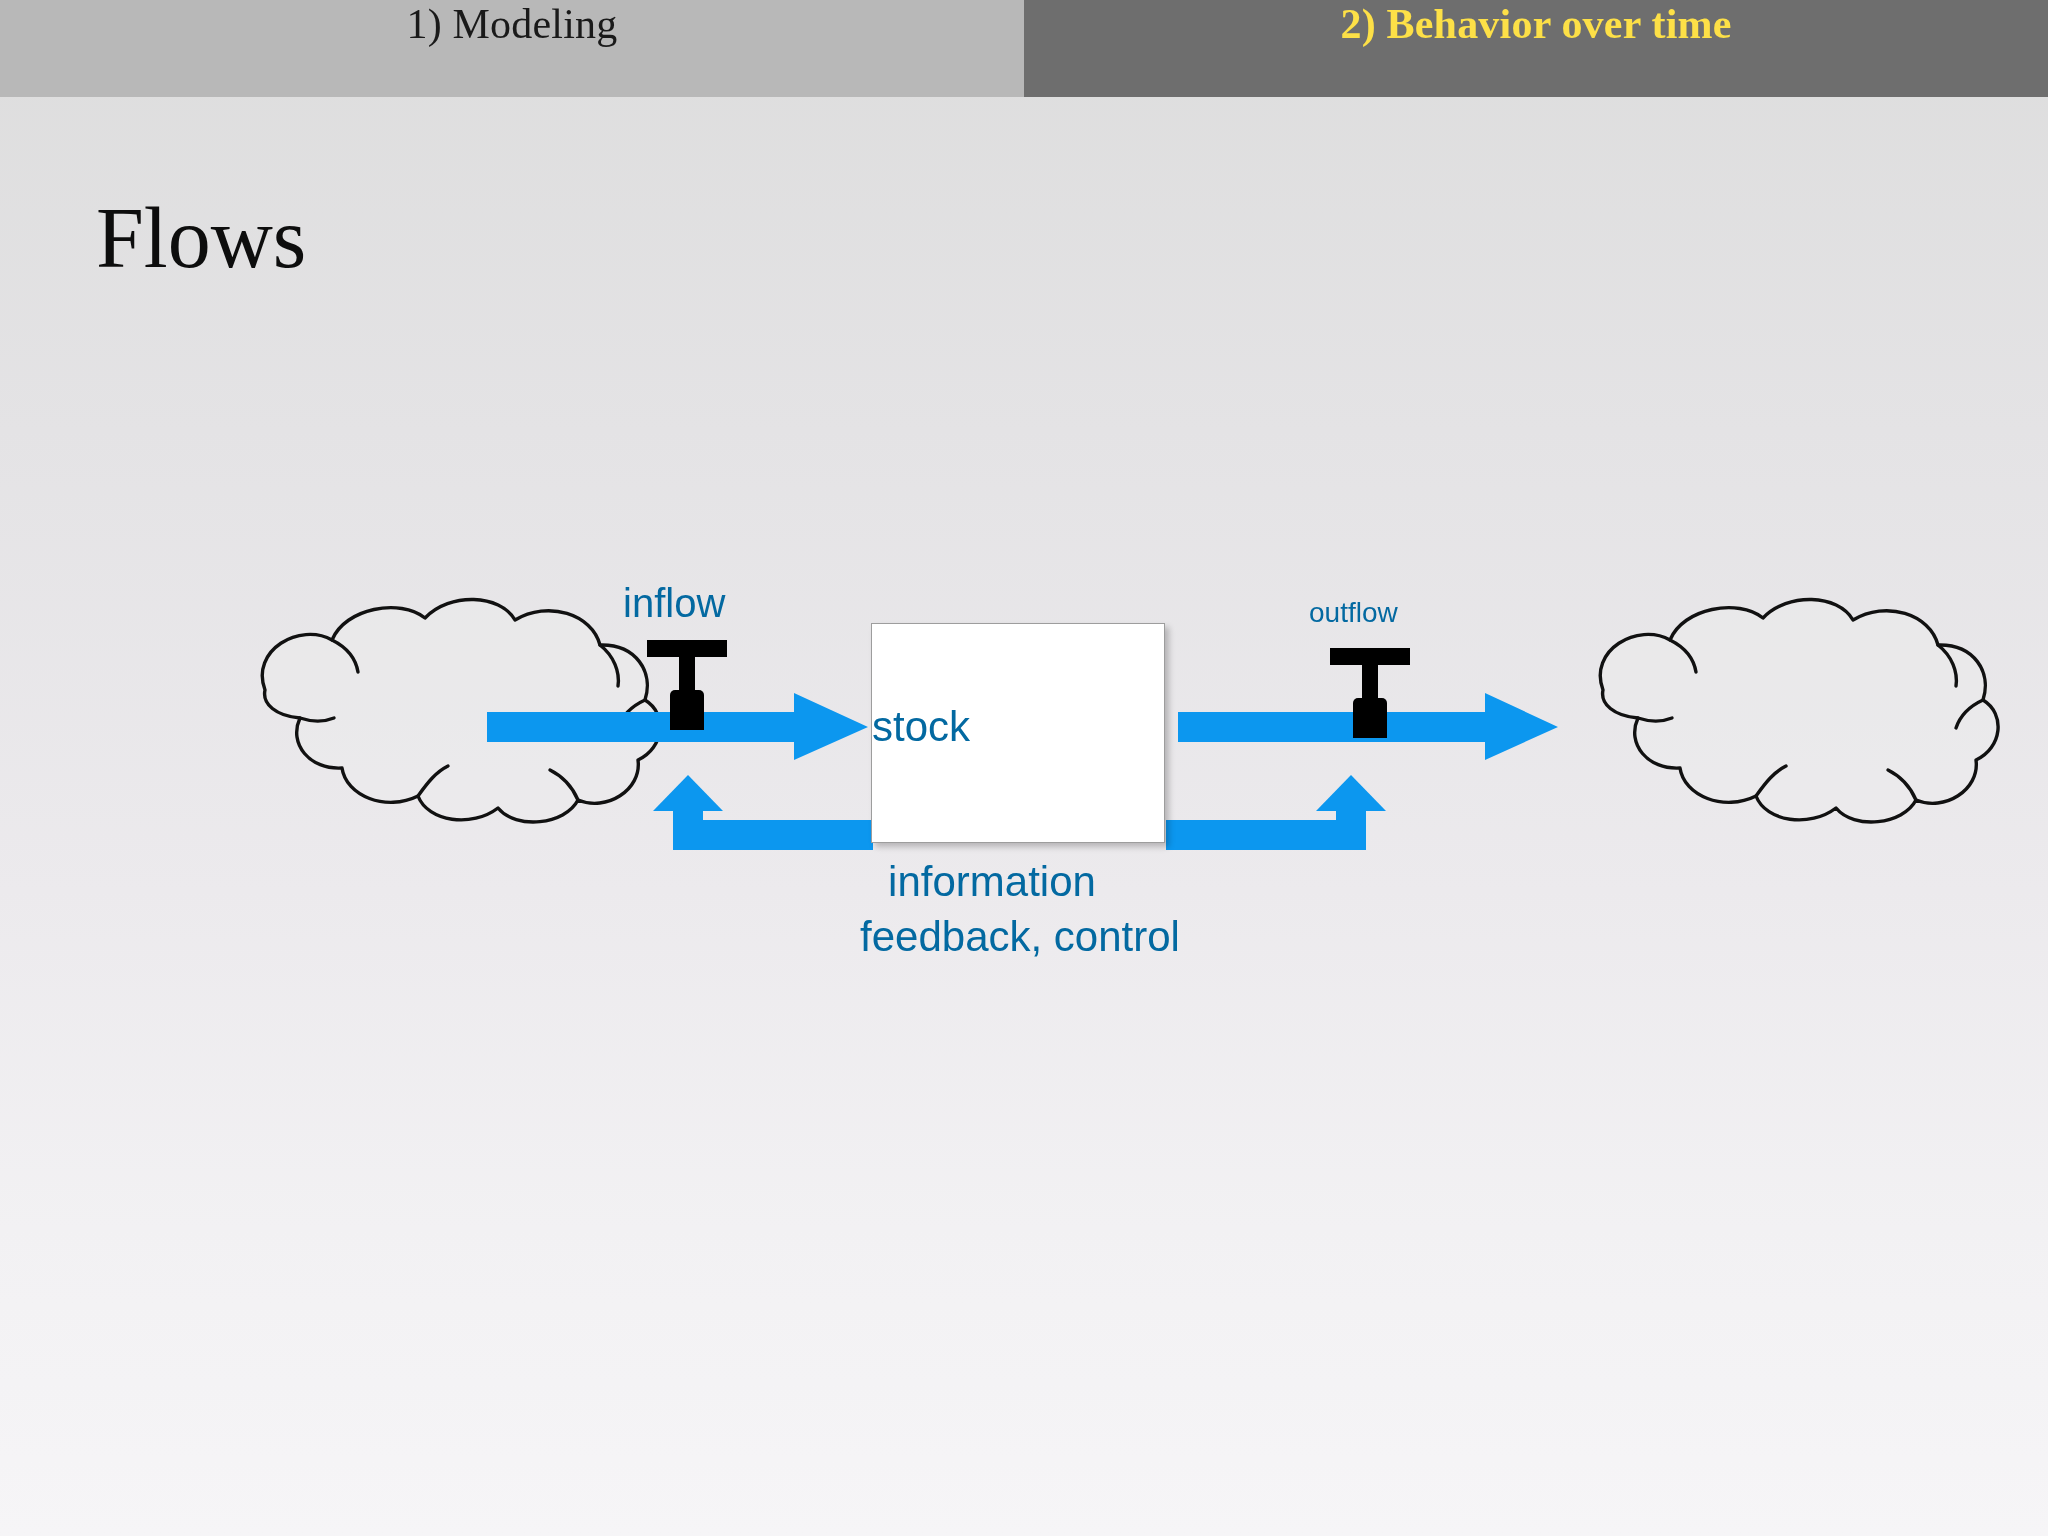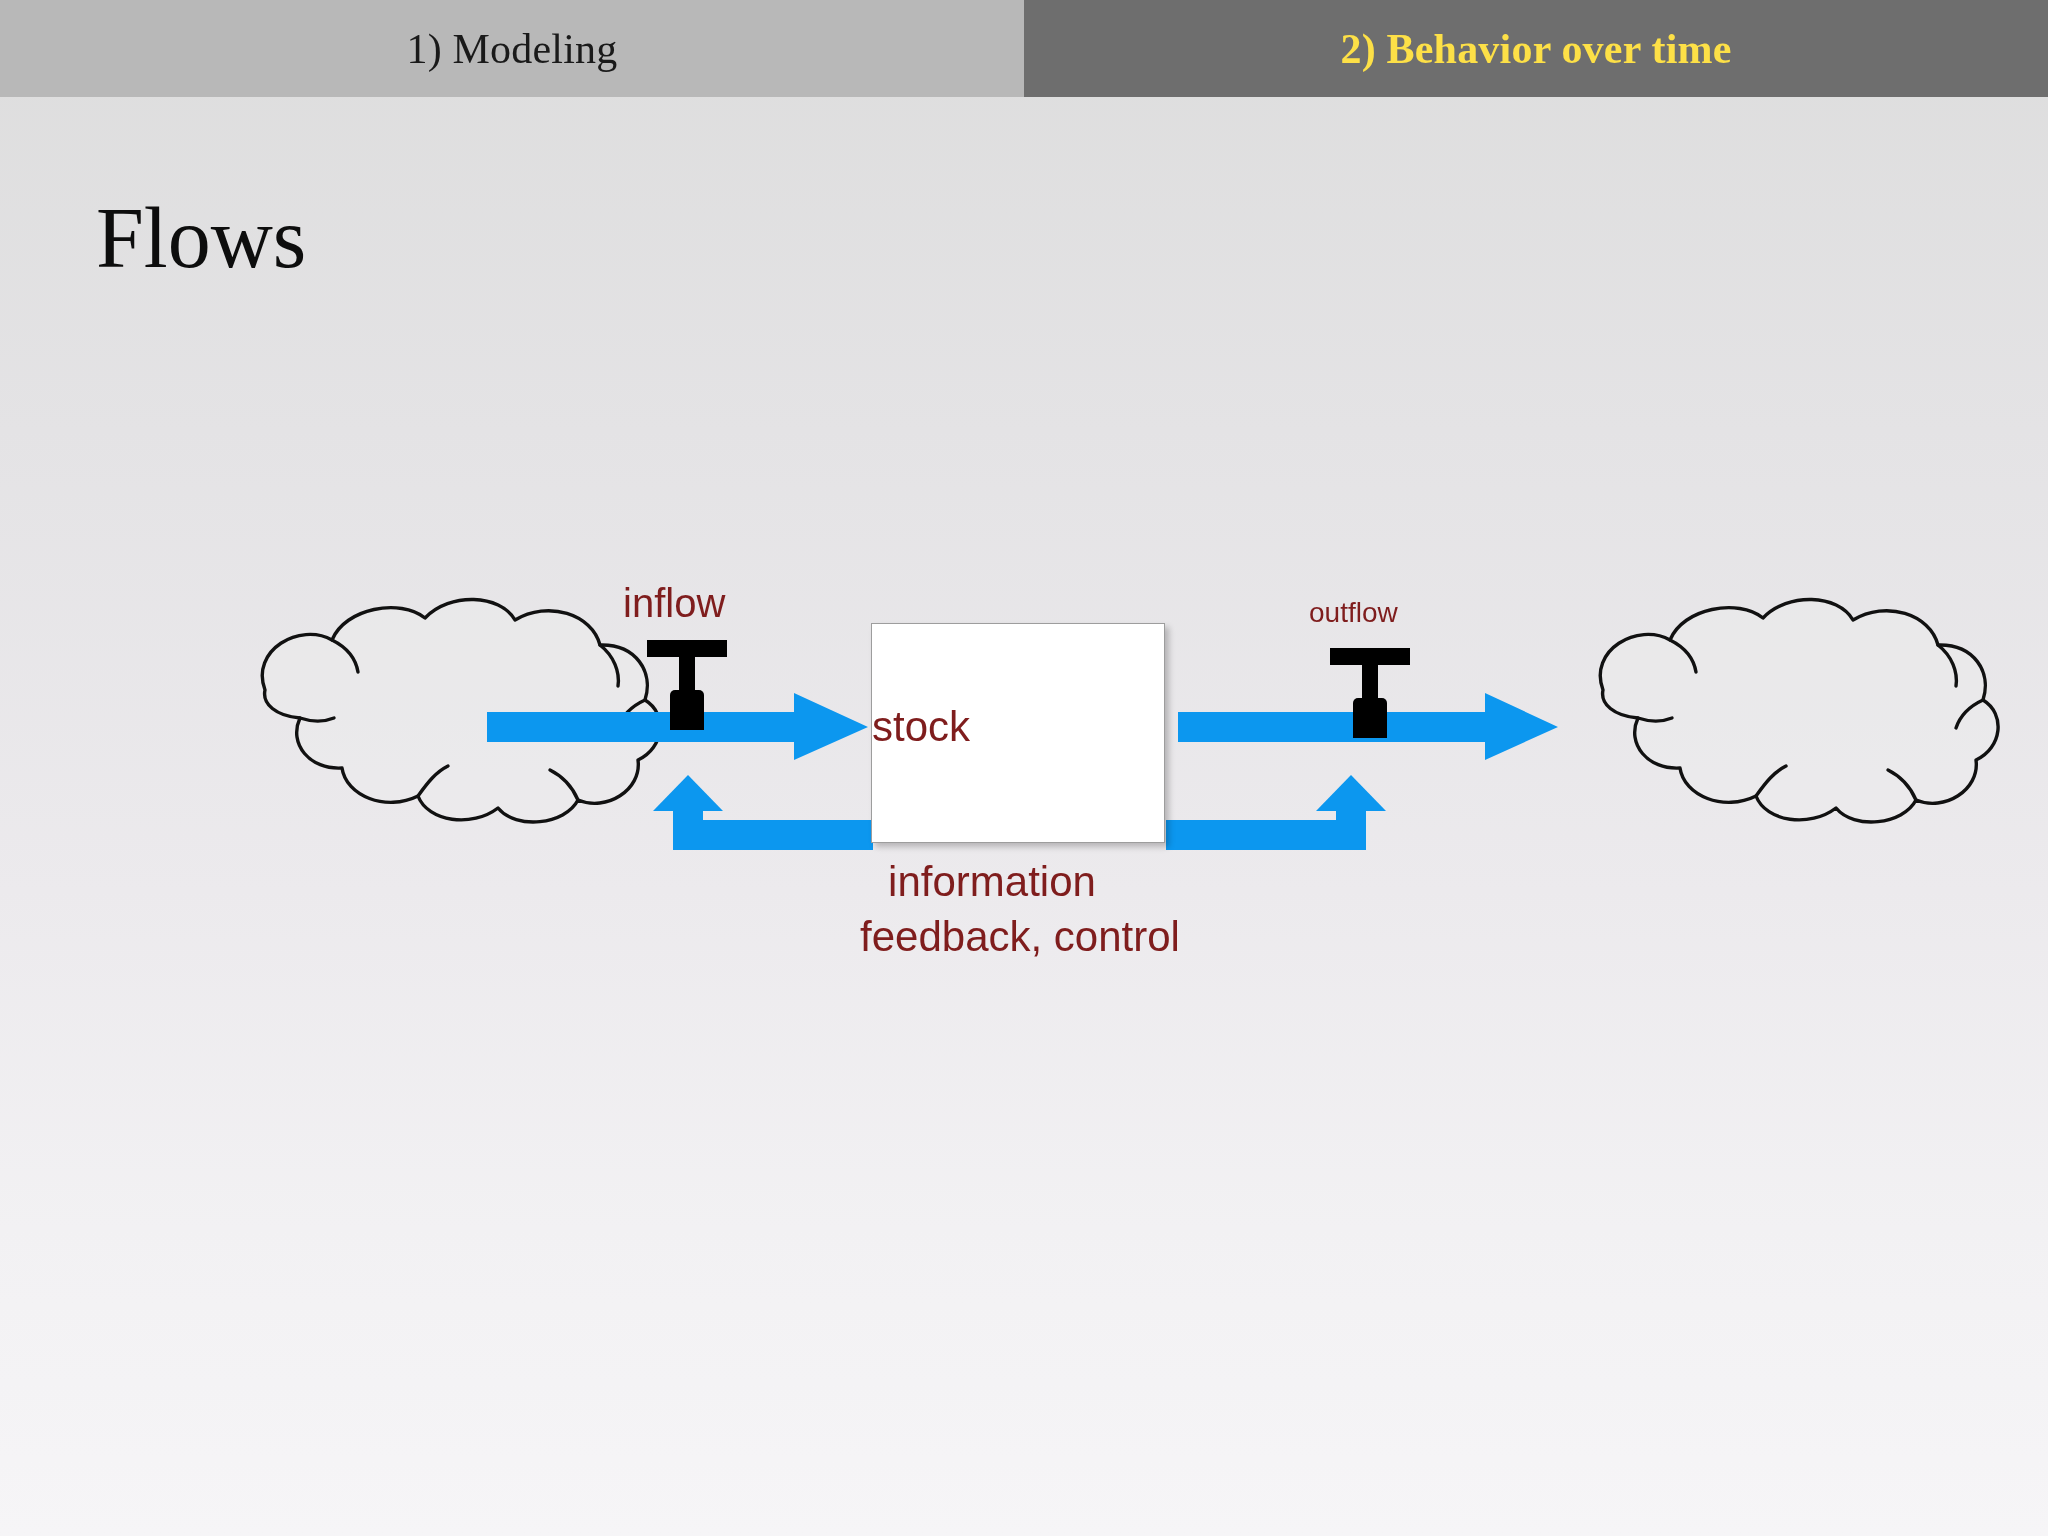--- a/index.html
+++ b/index.html
@@ -19,21 +19,21 @@
     position: absolute;
     top: 0;
     left: 0;
     width: 2048px;
     height: 97px;
     display: flex;
   }
   .nav-tab {
     flex: 1 1 0;
     display: flex;
-    align-items: center;
+    align-items: flex-start;
     justify-content: center;
     font-family: "Liberation Serif", serif;
     font-size: 42px;
     letter-spacing: 0.2px;
   }
   .nav-tab.inactive {
     background: #b8b8b8;
     color: #1a1a1a;
   }
   .nav-tab.active {
@@ -63,21 +63,21 @@
     height: 1536px;
   }
   .diagram svg {
     display: block;
   }
 
   
   .lbl {
     position: absolute;
     font-family: "Liberation Sans", sans-serif;
-    color: #7f1d1d;
+    color: #0369a1;
     white-space: nowrap;
   }
   .lbl-inflow  { left: 623px;  top: 581px; font-size: 40px; }
   .lbl-outflow { left: 1309px; top: 597px; font-size: 28px; }
   .lbl-stock   { left: 872px;  top: 703px; width: 296px; text-align: left; font-size: 42px; }
   .lbl-info    { left: 792px;  top: 858px; width: 400px; text-align: center; font-size: 42px; }
   .lbl-fbc     { left: 820px;  top: 913px; width: 400px; text-align: center; font-size: 42px; }
 
   
   .stock-box {

